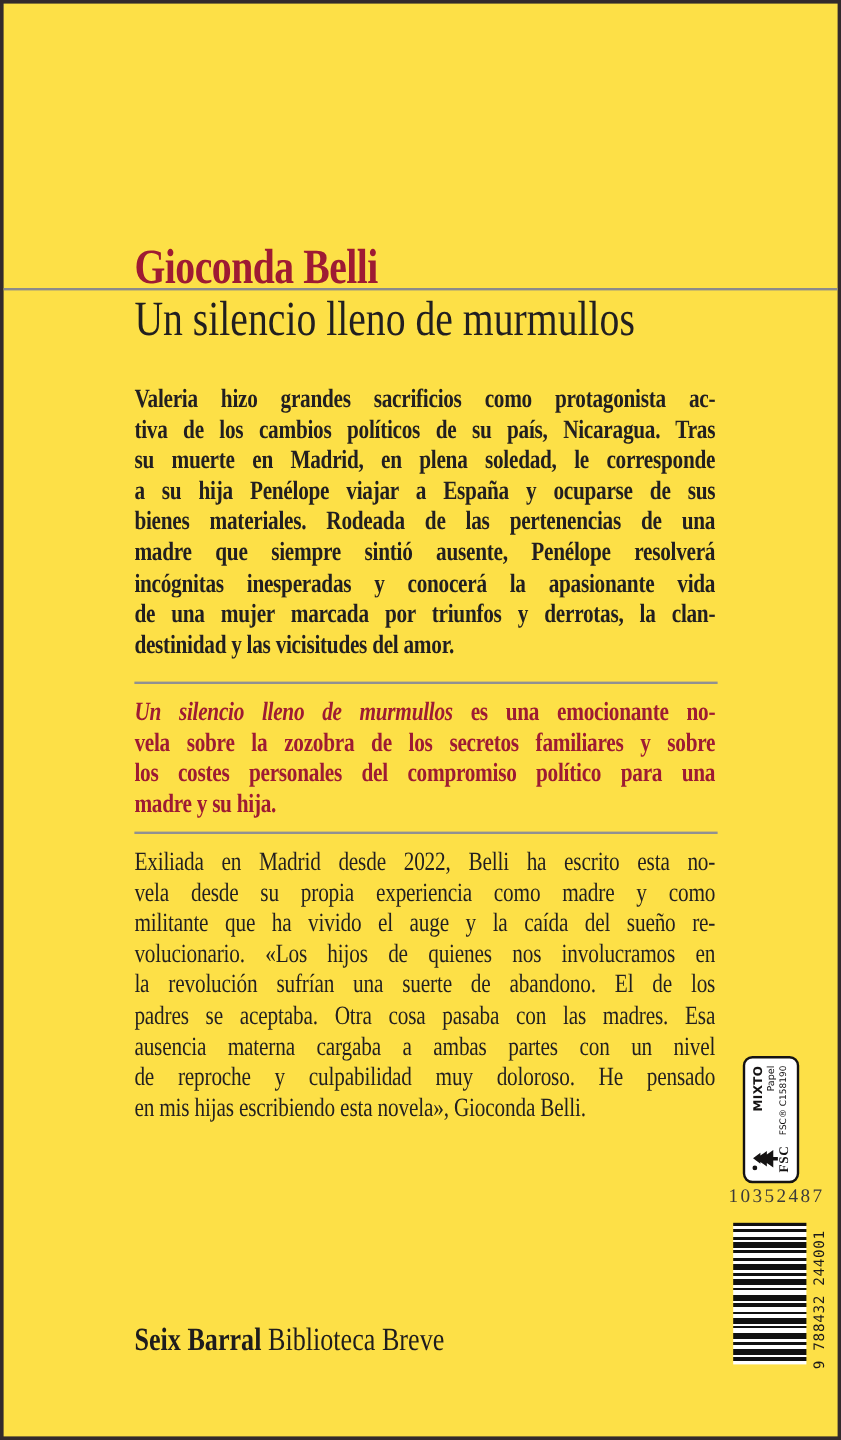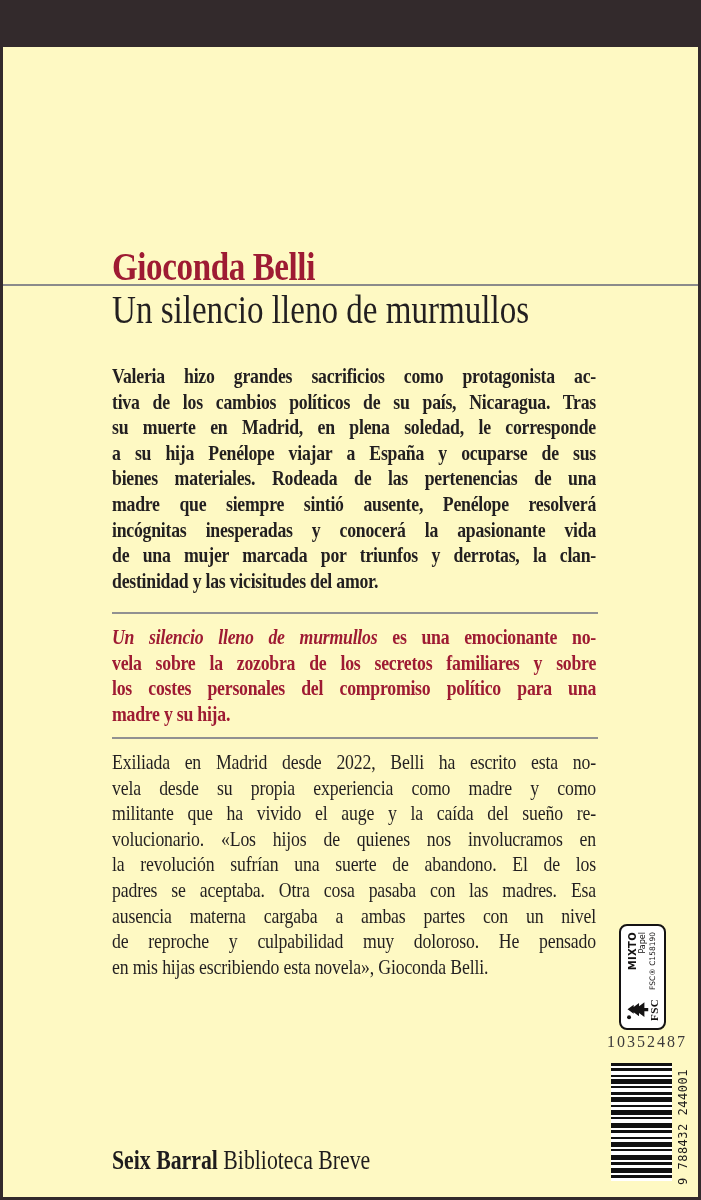--- a/index.html
+++ b/index.html
@@ -2,21 +2,21 @@
 <html><head>
 <meta charset="utf-8">
 <style>
   html,body { margin:0; padding:0; }
   body {
     width:701px; height:1200px; position:relative;
     background:#332a2c;
     font-family:"Liberation Serif", serif;
     overflow:hidden;
   }
-  .page { position:absolute; inset:3px; background:#fef9c3;margin-top:44px; }
+  .page { position:absolute; inset:3px; background:#fde047; }
 
   
   .author {
     position:absolute; left:109px; top:199px;
     font-size:41px; font-weight:bold; color:#9e1b33;
     line-height:41px; letter-spacing:-0.5px; white-space:nowrap;
     transform:scaleX(0.8067); transform-origin:0 0;
   }
   .hairline {
     position:absolute; left:0; right:0; top:237px; height:2px;

